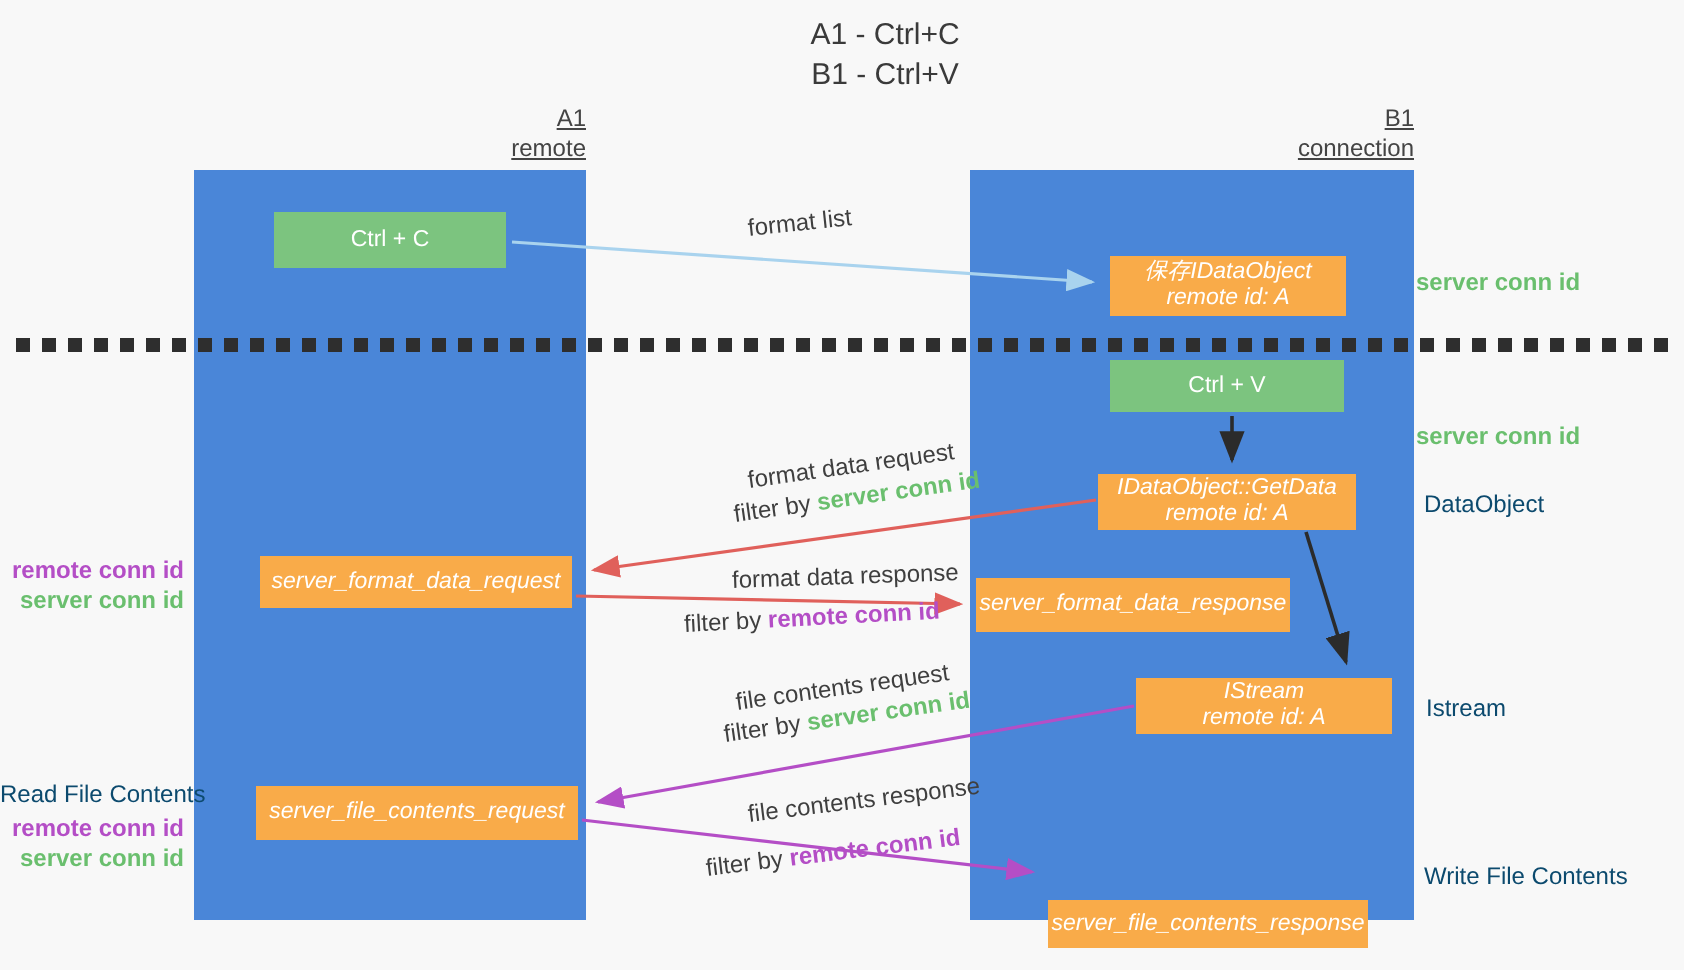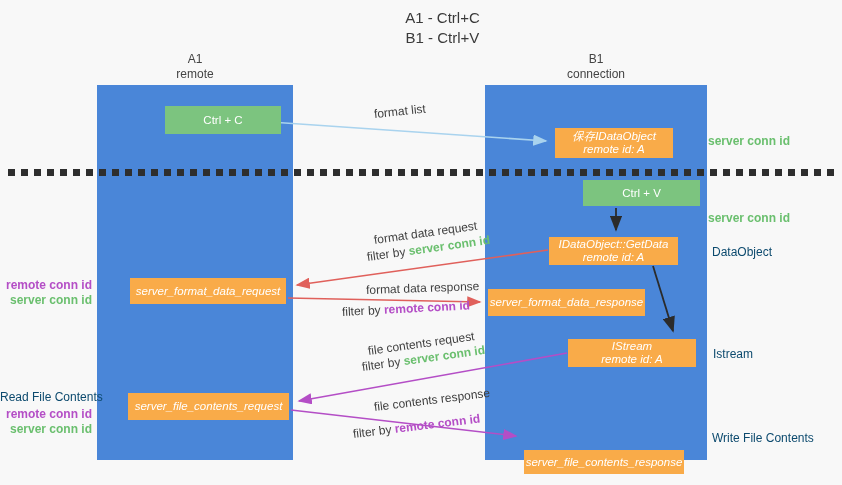--- a/index.html
+++ b/index.html
@@ -9,41 +9,41 @@
     background:#f8f8f8; overflow:hidden;
     font-family:"Liberation Sans", sans-serif;
   }
   .abs { position:absolute; }
 
   
   .title { top:8px; left:0; width:842px; text-align:center;
            font-size:15px; line-height:20px; color:#3a3a3a;padding-left:43px; }
 
   
-  .col-header { font-size:12px; line-height:15px; color:#444; text-align:center; }
+  .col-header { font-size:12px; line-height:15px; color:#444; text-align:right;text-decoration:underline; }
   .col-header.left  { left:97px;  top:52px; width:196px; }
   .col-header.right { left:485px; top:52px; width:222px; }
 
   
   .column { background:#4a86d8; top:85px; height:375px; z-index:1; }
   .column.left  { left:97px;  width:196px; }
   .column.right { left:485px; width:222px; }
 
   
   .dotted { left:8px; top:169px; width:828px; height:7px; z-index:4;
     background:repeating-linear-gradient(90deg,#2e2e2e 0 7px, transparent 7px 13px); }
 
   
   svg.arrows { left:0; top:0; z-index:2; pointer-events:none; }
 
   
   .box { position:absolute; z-index:3; color:#fff; font-size:11.5px; line-height:13px;
          display:flex; flex-direction:column; align-items:center; justify-content:center;
          text-align:center; white-space:nowrap; }
-  .green  { background:#7cc47f;margin-left:28px; }
+  .green  { background:#7cc47f; }
   .orange { background:#f9ab49;font-style:italic; }
   .box-ctrl-c     { left:137px; top:106px; width:116px; height:28px; }
   .box-save       { left:555px; top:128px; width:118px; height:30px; }
   .box-ctrl-v     { left:555px; top:180px; width:117px; height:26px; }
   .box-getdata    { left:549px; top:237px; width:129px; height:28px; }
   .box-format-req { left:130px; top:278px; width:156px; height:26px; }
   .box-format-res { left:488px; top:289px; width:157px; height:27px;justify-content:center; }
   .box-istream    { left:568px; top:339px; width:128px; height:28px; }
   .box-file-req   { left:128px; top:393px; width:161px; height:27px; }
   .box-file-res   { left:524px; top:450px; width:160px; height:24px; }

